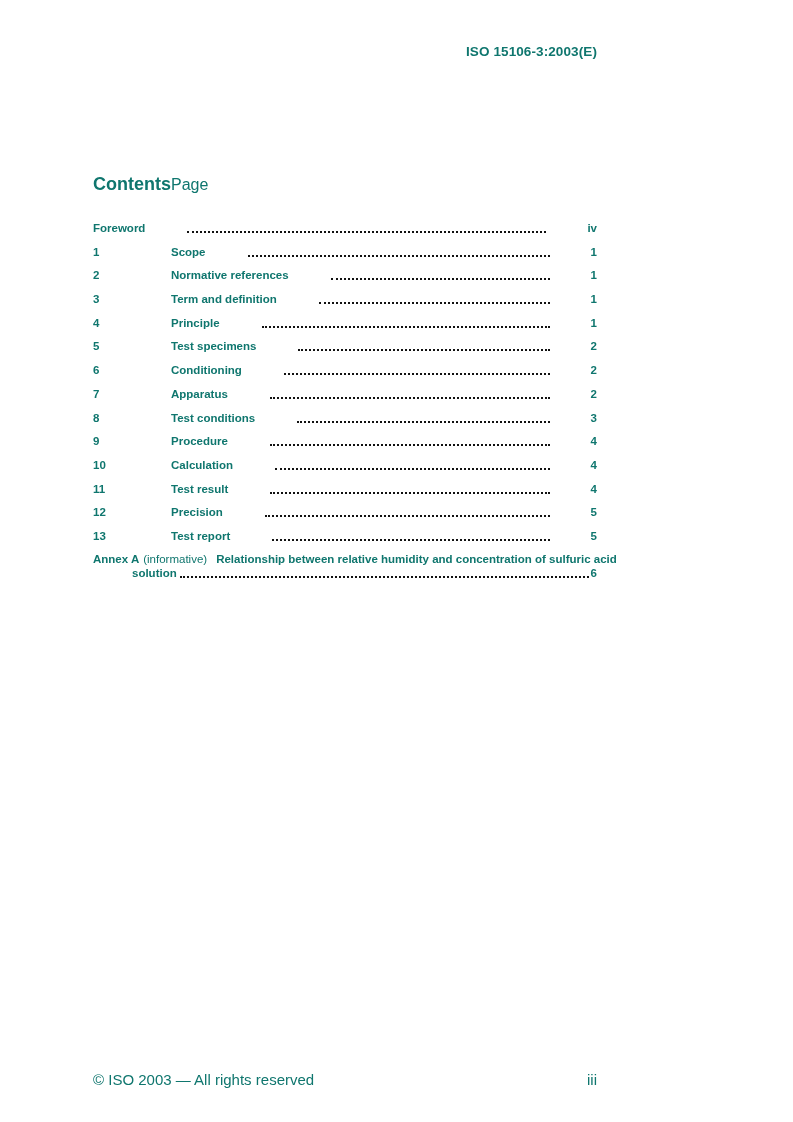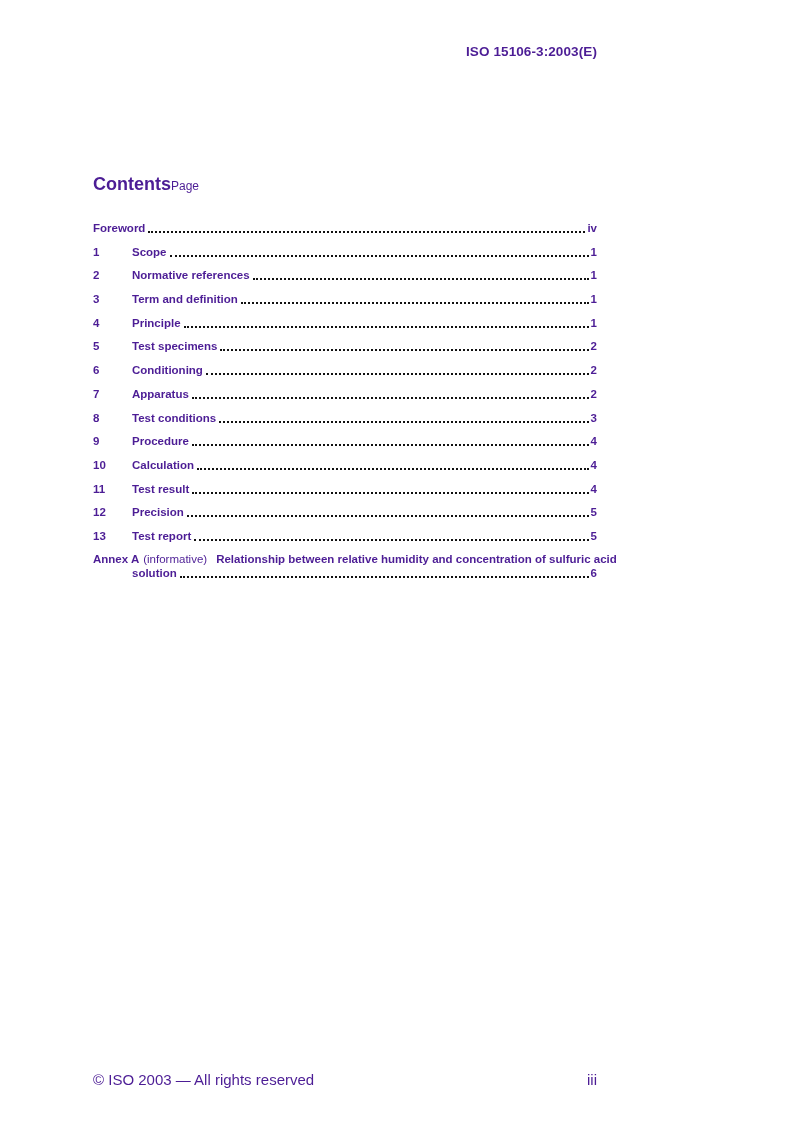--- a/index.html
+++ b/index.html
@@ -6,21 +6,21 @@
     margin: 0;
     padding: 0;
     background: #ffffff;
   }
   .page {
     position: relative;
     width: 645px;
     height: 1122px;
     background: #ffffff;
     font-family: "Liberation Sans", sans-serif;
-    color: #4c1d95;
+    color: #0f766e;
     overflow: hidden;
   }
 
   
   .doc-header {
     position: absolute;
     top: 44px;
     left: 93px;
     right: 48px;
     text-align: right;
@@ -37,39 +37,40 @@
     right: 48px;
     display: flex;
     justify-content: flex-start;
     align-items: baseline;
   }
   .contents-title {
     font-size: 18px;
     font-weight: bold;
   }
   .page-label {
-    font-size: 12px;
+    font-size: 16px;
     font-weight: normal;
   }
 
   
   .toc {
     position: absolute;
     top: 220px;
     left: 93px;
     right: 48px;
   }
   .toc-row {
     display: flex;
     align-items: flex-start;
     height: 16px;
     margin-bottom: 7.7px;
     font-size: 11.5px;
     font-weight: bold;
     line-height: 16px;
+    gap: 39px;
   }
   .toc-num {
     display: inline-block;
     width: 39px;
     flex: 0 0 39px;
     white-space: nowrap;
   }
   .toc-title {
     white-space: nowrap;
     flex: 0 0 auto;

